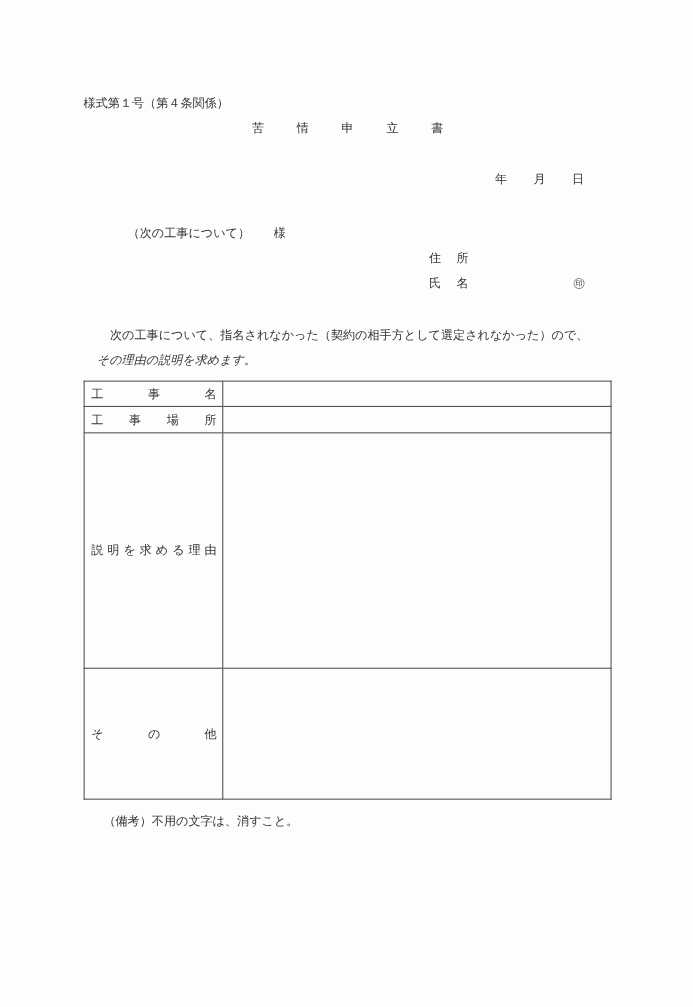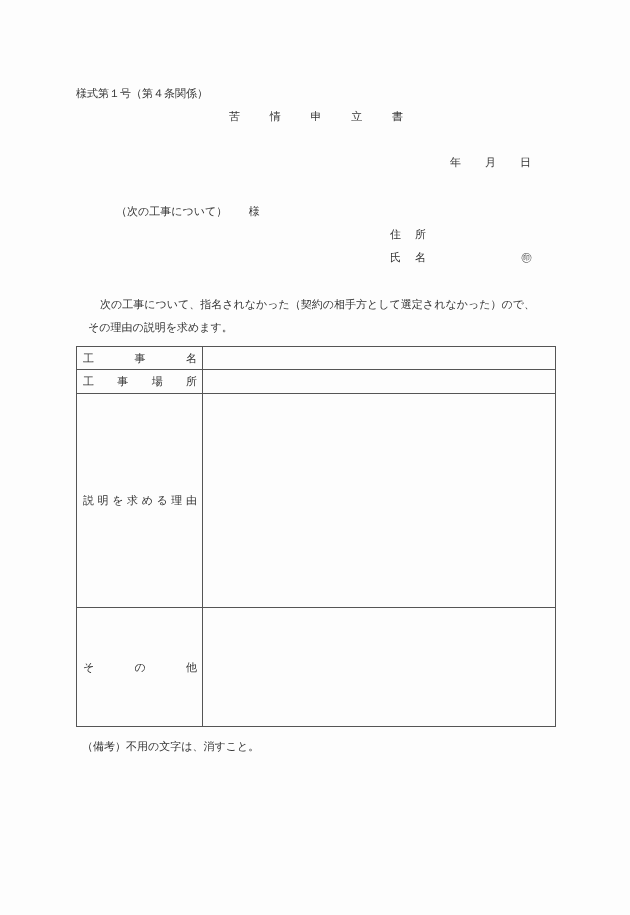--- a/index.html
+++ b/index.html
@@ -40,21 +40,21 @@
   <span>住</span>
   <span>所</span>
 </div>
 <div class="abs spread" style="left:390px; top:250px; width:36px;">
   <span>氏</span>
   <span>名</span>
 </div>
 <div class="abs" style="left:521px; top:250px;">㊞</div>
 
 <div class="abs" style="left:100px; top:297px;">次の工事について、指名されなかった（契約の相手方として選定されなかった）ので、</div>
-<div class="abs" style="left:88px; top:320px;">その理由の説明を求めます。</div>
+<div class="abs" style="left:88px; top:320px;font-style:italic;">その理由の説明を求めます。</div>
 
 <table class="form">
   <tbody>
       <tr style="height:23px;">
     <td class="label">
       <div class="lab-inner">
         <span>工</span>
         <span>事</span>
         <span>名</span>
       </div>
@@ -93,13 +93,13 @@
         <span>そ</span>
         <span>の</span>
         <span>他</span>
       </div>
     </td>
     <td></td>
   </tr>
 </tbody>
   </table>
 
-<div class="abs" style="left:82px; top:739px;">（備考）不用の文字は、消すこと。</div>
+<div class="abs" style="left:94px; top:739px;">（備考）不用の文字は、消すこと。</div>
 
 </body></html>

